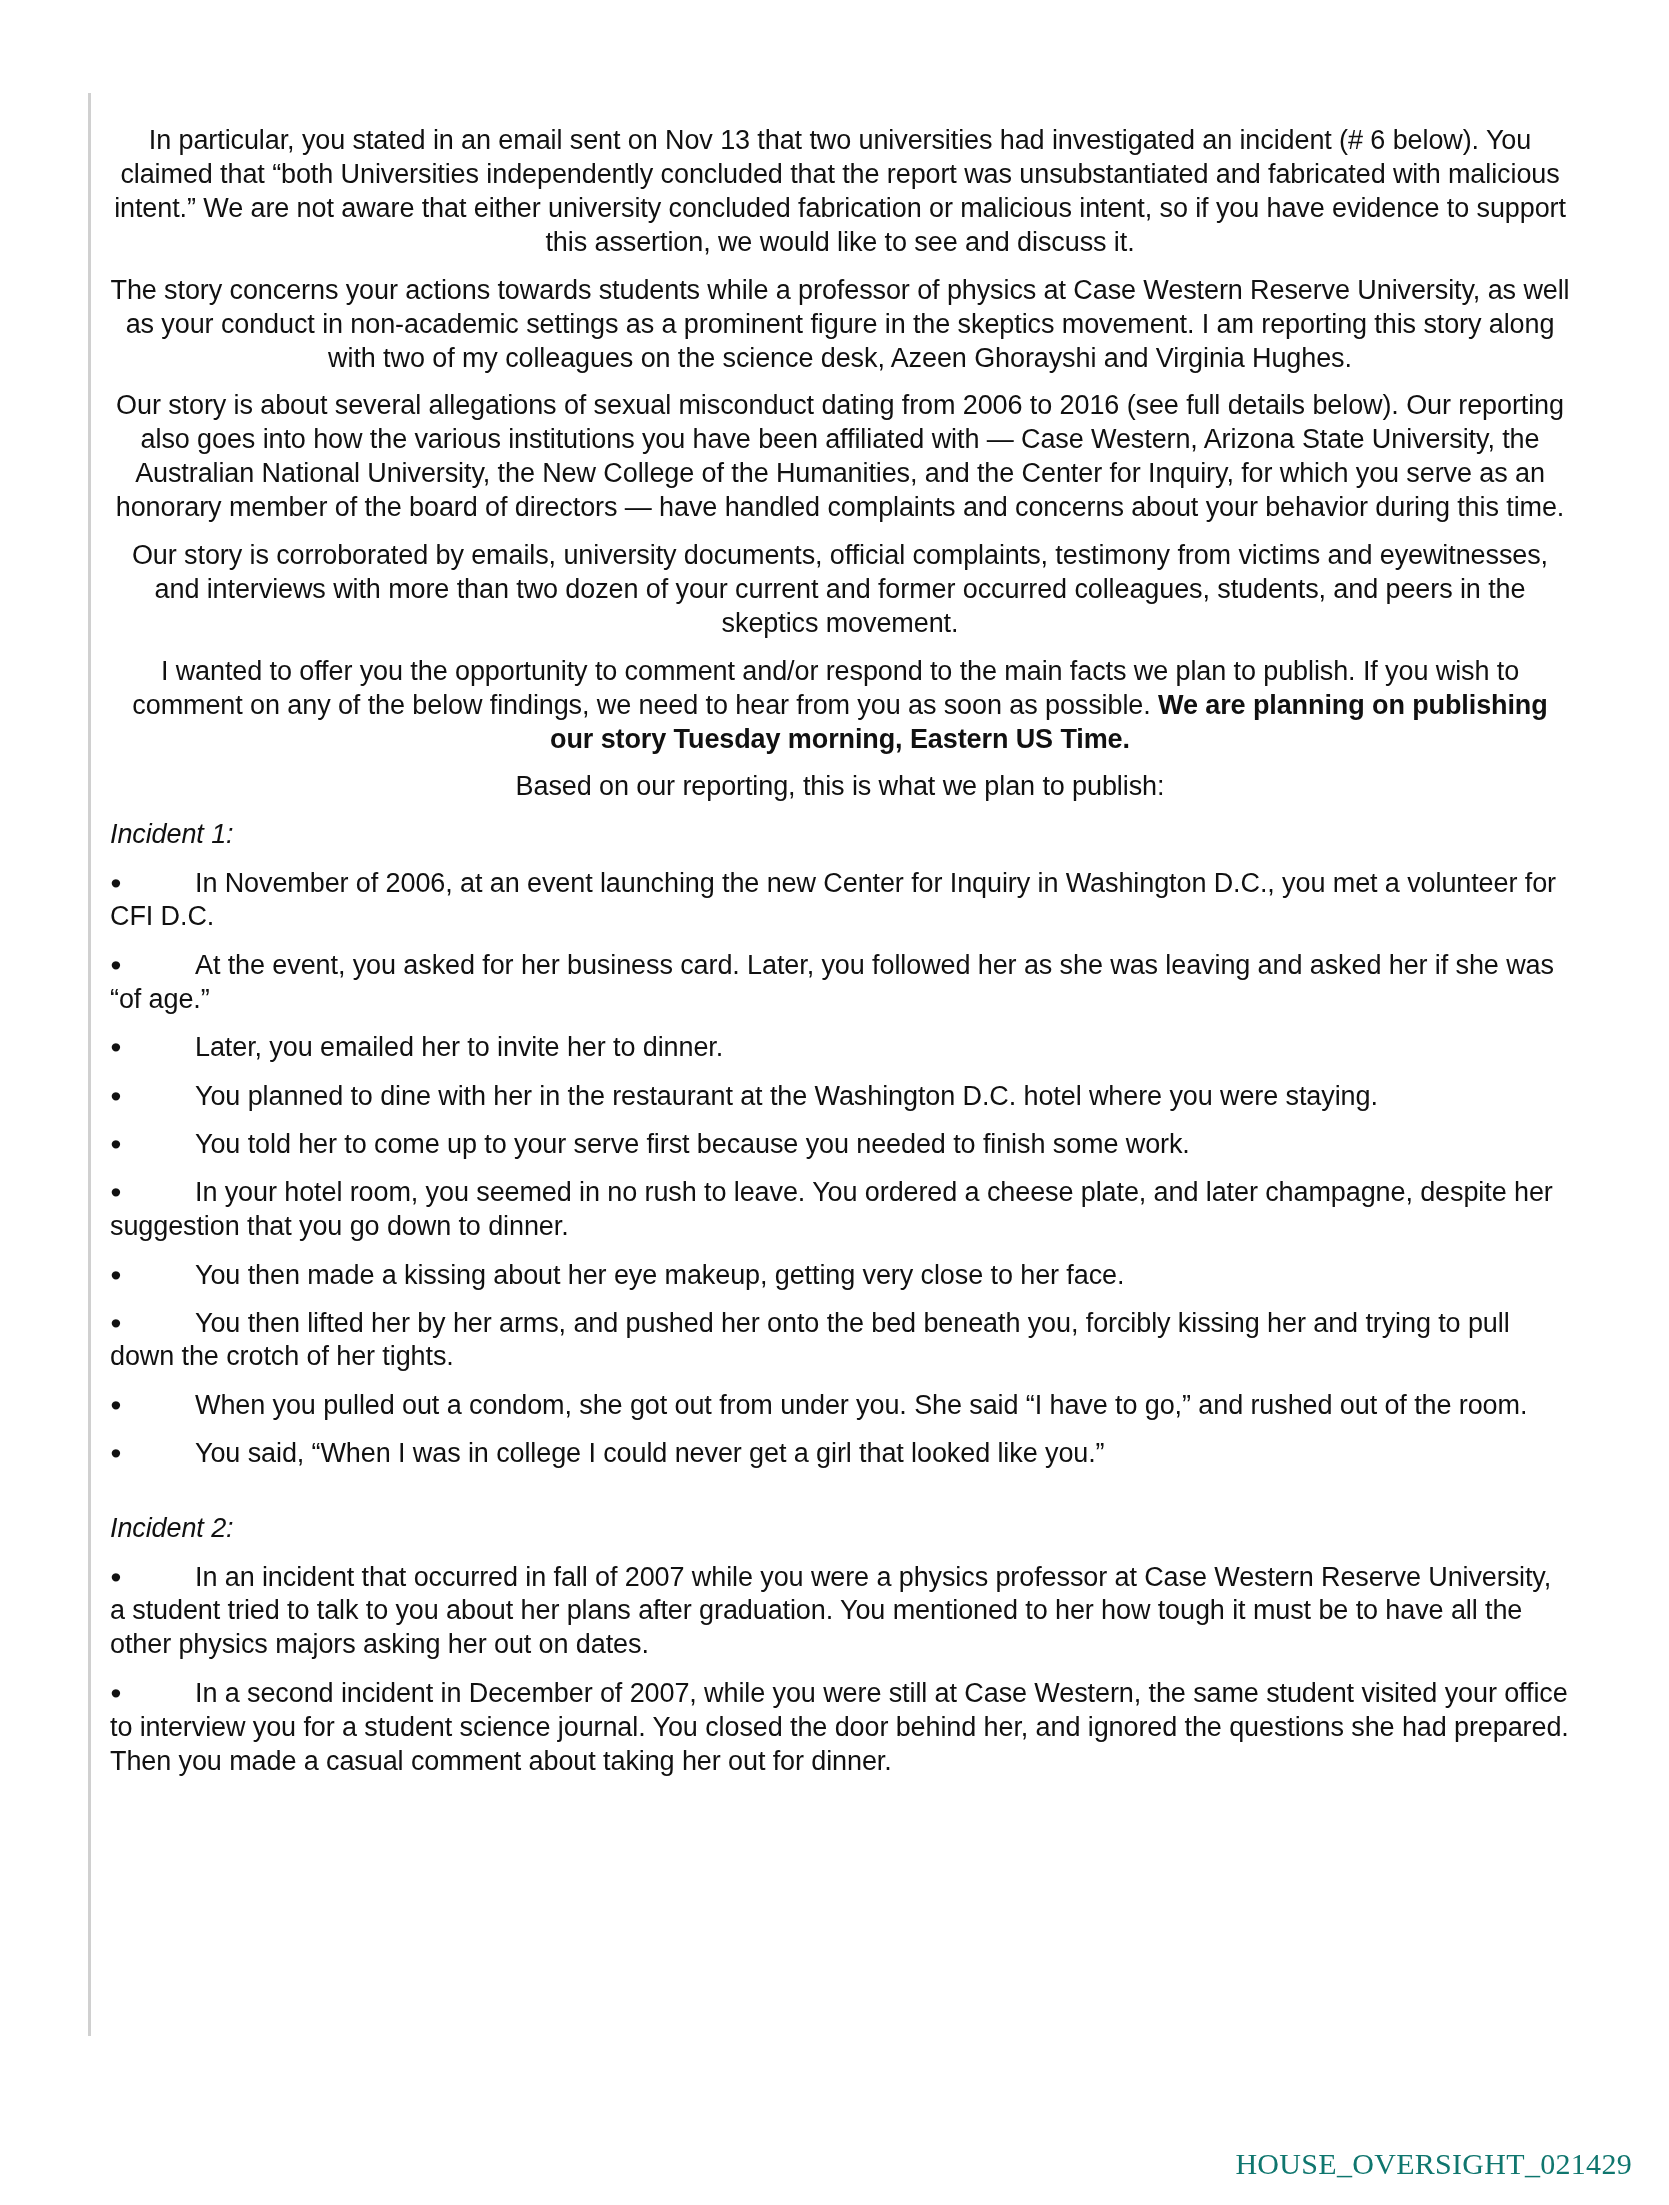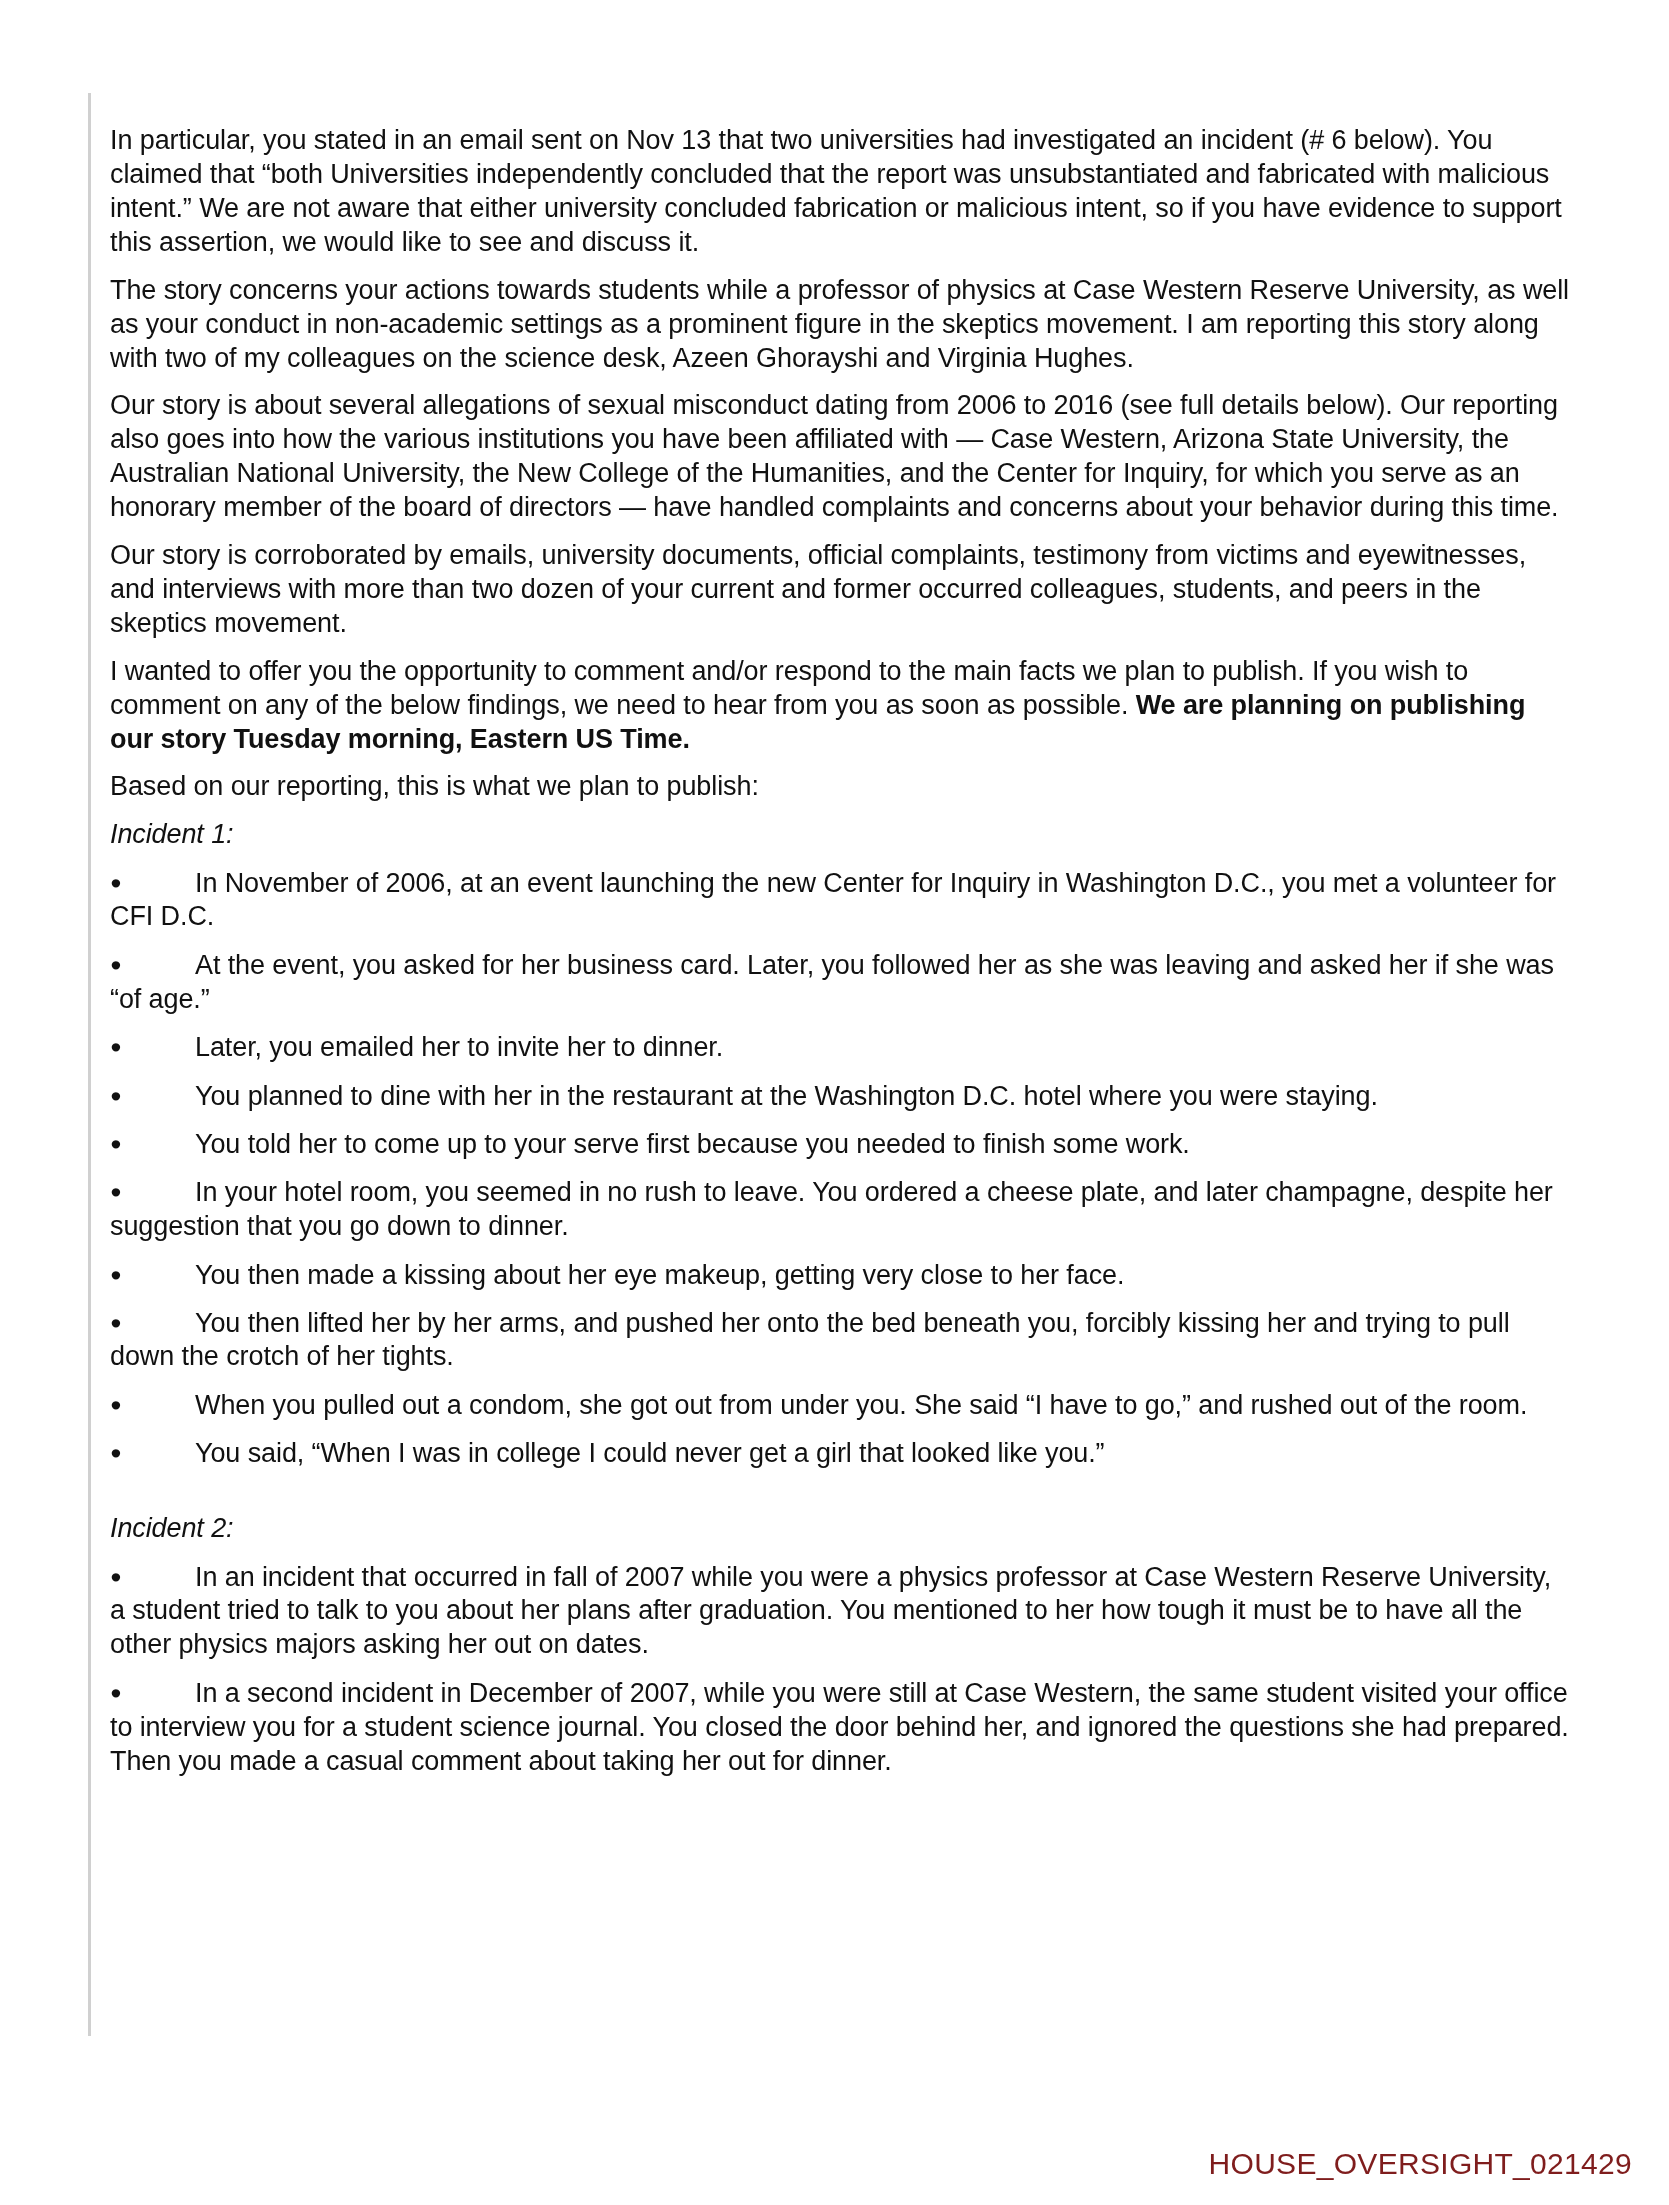--- a/index.html
+++ b/index.html
@@ -27,20 +27,21 @@
       position: absolute;
       left: 110px;
       top: 123px;
       width: 1460px;
       font-size: 27px;
       line-height: 34px;
       letter-spacing: -0.1px;
     }
     .para {
       margin: 0 0 13.7px 0;
+      text-align: center;
     }
     .strong {
       font-weight: bold;
     }
     .incident-heading {
       margin: 0 0 13.7px 0;
       font-style: italic;
     }
     .incident-heading.second {
       margin-top: 41px;
@@ -54,22 +55,22 @@
       width: 85px;
       font-size: 19.6px;
       vertical-align: 2.6px;
     }
     .footer-stamp {
       position: absolute;
       right: 37px;
       top: 2147px;
       font-size: 30px;
       letter-spacing: 0.3px;
-      color: #7f1d1d;
-      font-family: Liberation Sans, sans-serif;
+      color: #0f766e;
+      font-family: Liberation Serif, serif;
     }
   </style>
 </head>
 <body>
 
 <div class="left-rule"></div>
 
 <div class="page-content">
 
   <p class="para">In particular, you stated in an email sent on Nov 13 that two universities had investigated an incident (# 6 below). You claimed that “both Universities independently concluded that the report was unsubstantiated and fabricated with malicious intent.” We are not aware that either university concluded fabrication or malicious intent, so if you have evidence to support this assertion, we would like to see and discuss it.</p>

